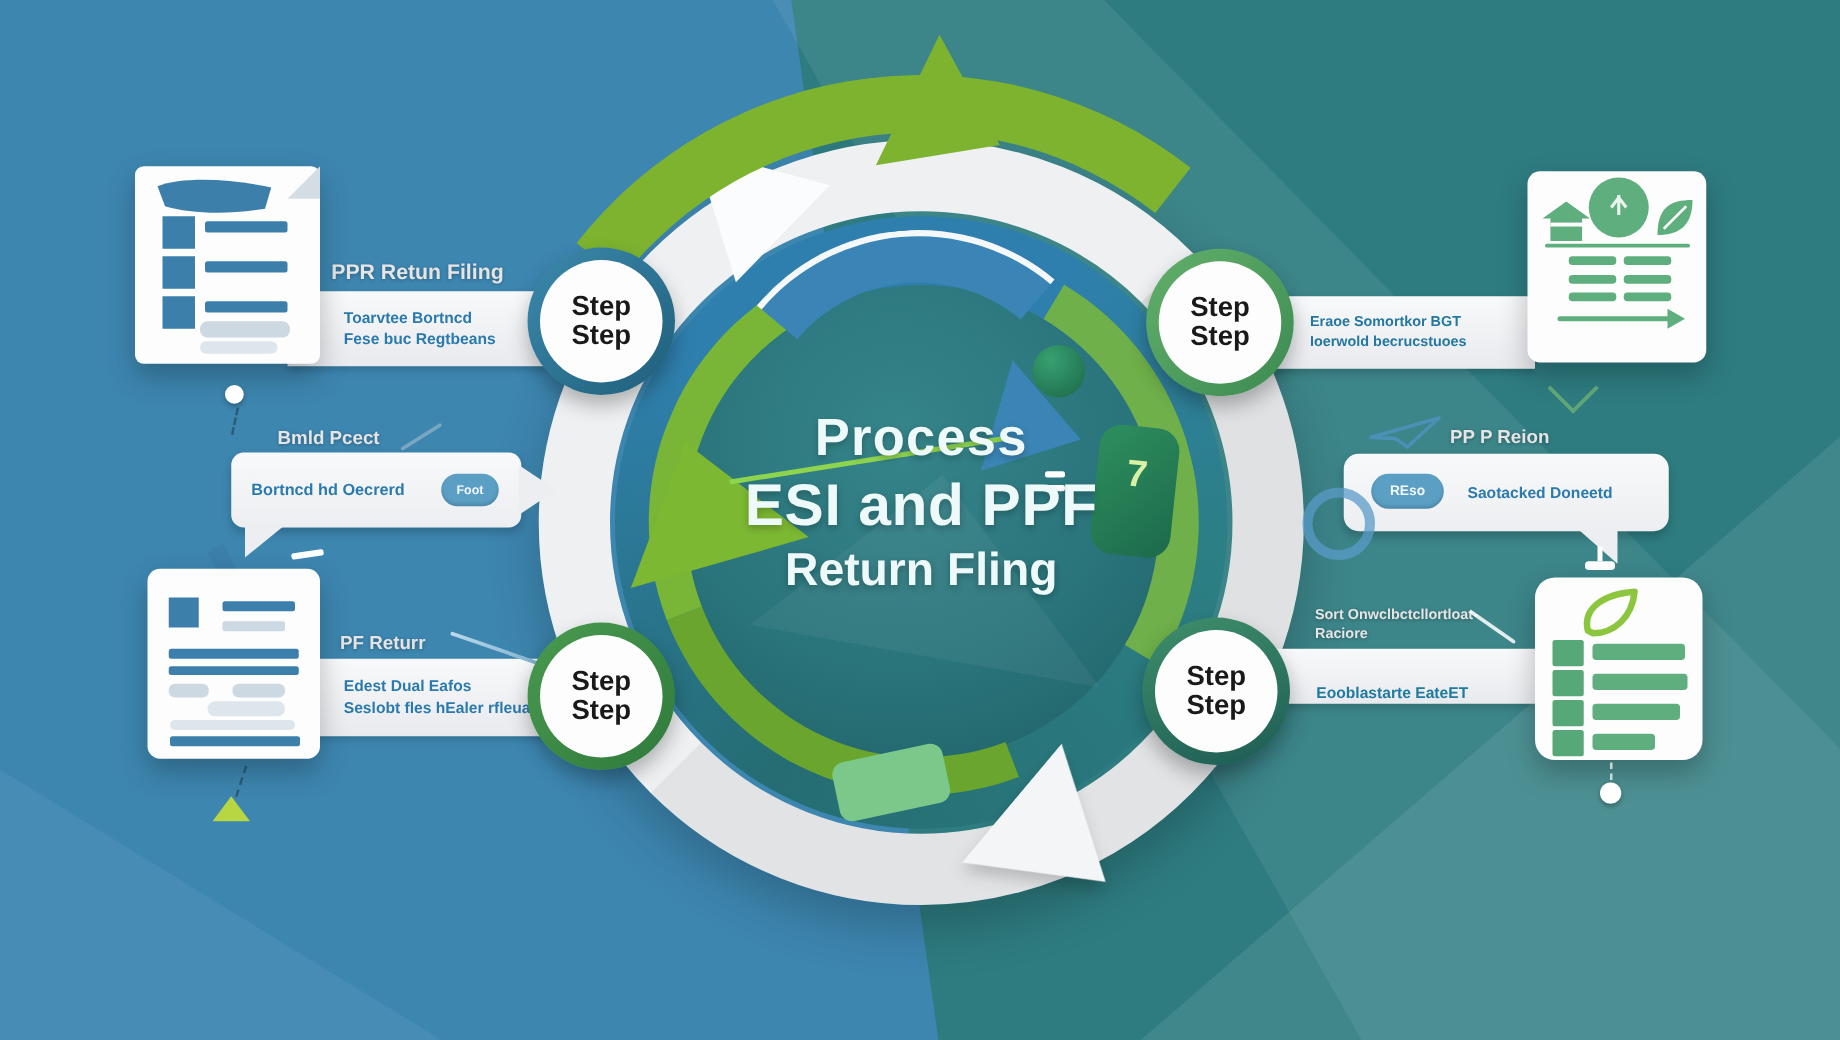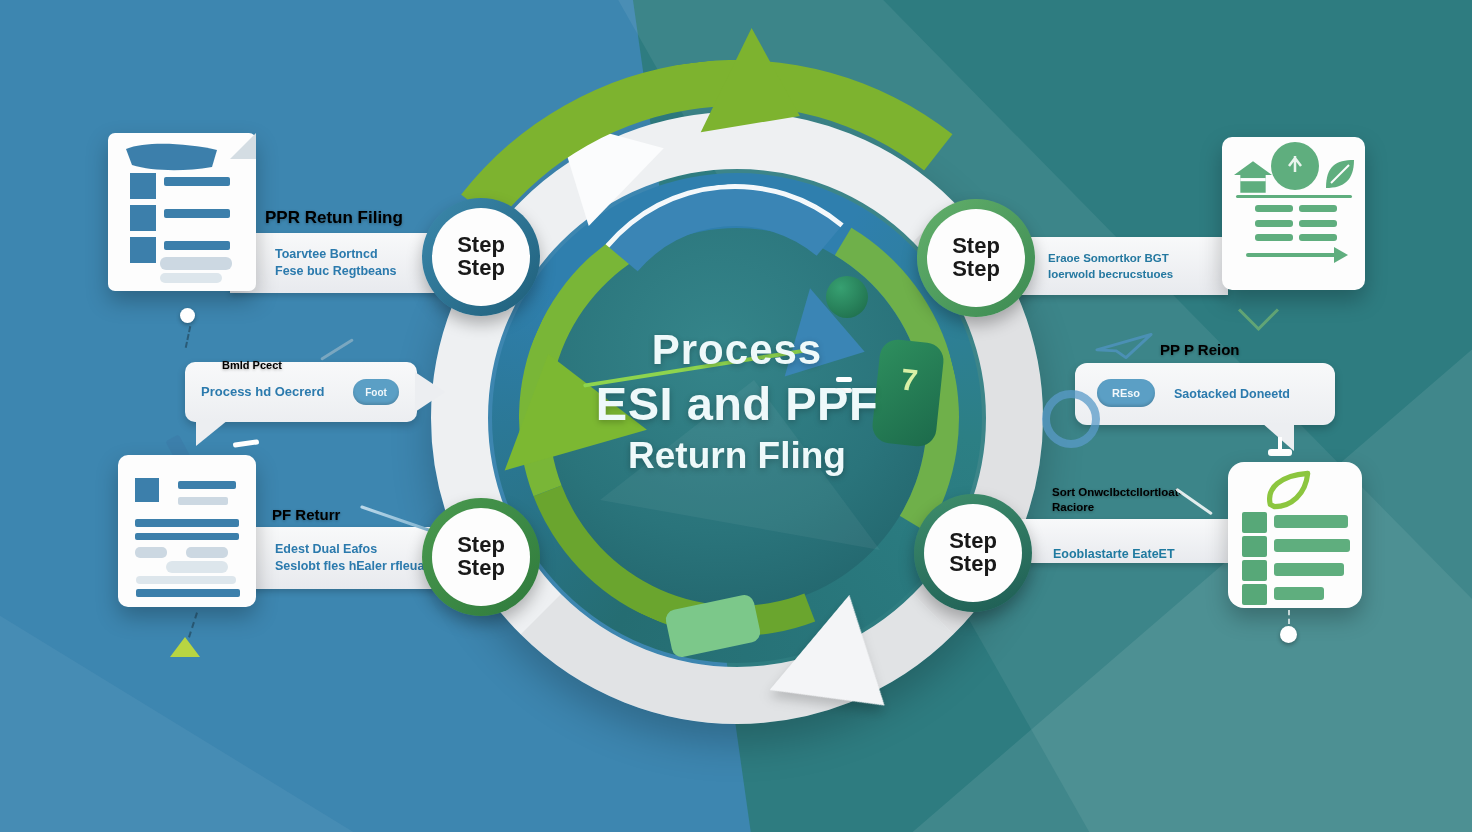--- a/index.html
+++ b/index.html
@@ -106,21 +106,21 @@
   .strip-text{display:flex;flex-direction:column;justify-content:center;height:100%;
         box-sizing:border-box;font-weight:bold;}
   .blue-sm{color:#2b7aad;font-size:12.5px;line-height:1.35;}
   .teal-sm{color:#2478a0;font-size:11.5px;line-height:1.4;}
   .bubble{background:linear-gradient(180deg,#f8f9fa,#eceef1);border-radius:10px;
         box-shadow:0 4px 8px rgba(0,0,0,0.2);}
   .tail{width:0;height:0;}
   .pill{background:#5b9fc5;color:#f2f8fb;border-radius:14px;font-weight:bold;
         display:flex;align-items:center;justify-content:center;
         box-shadow:inset 0 -2px 3px rgba(0,0,0,0.15);}
-  .wht-title{color:#000000;font-weight:bold;text-shadow:0 1px 3px rgba(0,0,0,0.3);}
+  .wht-title{color:#e5e5e5;font-weight:bold;text-shadow:0 1px 3px rgba(0,0,0,0.3);}
 
   
   .doc{background:#fdfdfd;box-shadow:0 10px 22px rgba(0,0,0,0.25);}
   .sq{position:absolute;background:#3c7fab;}
   .bar{position:absolute;background:#3c7fab;border-radius:2px;}
   .light{background:#ccd8e2;}
   .lighter{background:#dde6ec;}
   .gsq{position:absolute;background:#57a878;border-radius:2px;}
   .gbar{position:absolute;background:#5fae7e;border-radius:3px;}
   .fold{position:absolute;top:0;right:0;width:0;height:0;
@@ -206,27 +206,27 @@
     <div class="strip-text" style="padding-left:55px;justify-content:flex-end;">
       <span class="teal-sm" style="font-size:12.5px;color:#1f7aa0;">Eooblastarte EateET</span>
     </div>
   </div>
   <div class="abs wht-title" style="left:1052px;top:486px;font-size:11.5px;">Sort Onwclbctcllortloat-</div>
   <div class="abs wht-title" style="left:1052px;top:501px;font-size:11.5px;">Raciore</div>
   <div class="abs thin-line" style="left:1172px;top:500px;width:44px;background:rgba(255,255,255,0.85);transform:rotate(35deg);"></div>
 
   <div class="abs bubble" style="left:185px;top:362px;width:232px;height:60px;">
     <div style="position:absolute;left:16px;top:0;height:100%;display:flex;align-items:center;">
-      <span class="blue-sm" style="font-size:13px;font-weight:bold;">Process hd Oecrerd</span>
+      <span class="blue-sm" style="font-size:13px;font-weight:bold;">Bortncd hd Oecrerd</span>
     </div>
     <div class="pill" style="position:absolute;right:18px;top:17px;width:46px;height:26px;font-size:10px;">Foot</div>
   </div>
   <div class="abs tail" style="left:196px;top:420px;border-top:26px solid #eceef1;border-right:32px solid transparent;"></div>
   <div class="abs tail" style="left:415px;top:372px;border-left:30px solid #eceef1;border-top:20px solid transparent;border-bottom:20px solid transparent;"></div>
-  <div class="abs wht-title" style="left:222px;top:359px;font-size:11px;">Bmld Pcect</div>
+  <div class="abs wht-title" style="left:222px;top:342px;font-size:15px;">Bmld Pcect</div>
   <div class="abs thin-line" style="left:318px;top:348px;width:38px;background:#7aa7c0;transform:rotate(-32deg);"></div>
 
   <div class="abs bubble" style="left:1075px;top:363px;width:260px;height:62px;border-radius:12px;">
     <div class="pill" style="position:absolute;left:22px;top:16px;width:58px;height:28px;font-size:11px;">REso</div>
     <div style="position:absolute;left:99px;top:0;height:100%;display:flex;align-items:center;">
       <span class="blue-sm" style="font-size:12.5px;font-weight:bold;">Saotacked Doneetd</span>
     </div>
   </div>
   <div class="abs tail" style="left:1262px;top:423px;border-top:28px solid #eceef1;border-left:32px solid transparent;"></div>
   <div class="abs wht-title" style="left:1160px;top:341px;font-size:15px;">PP P Reion</div>

